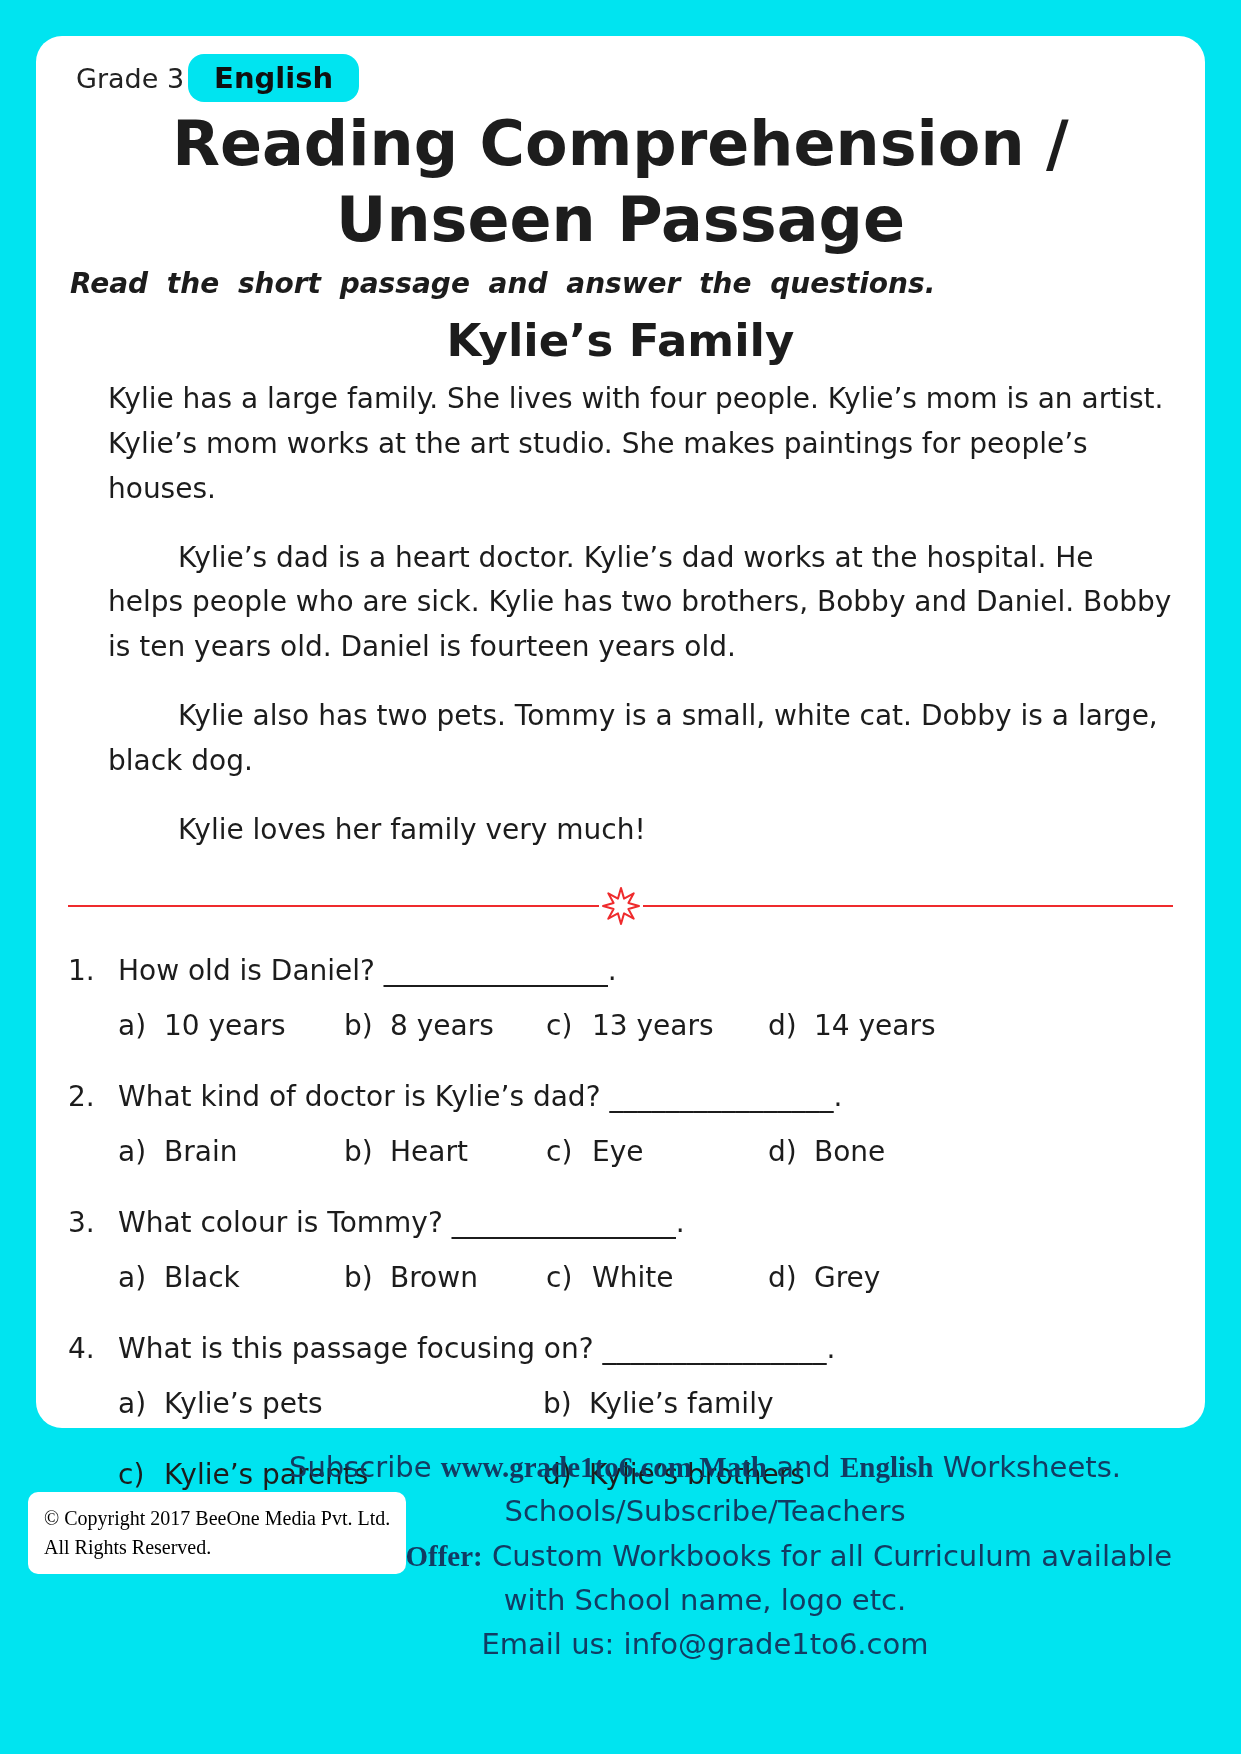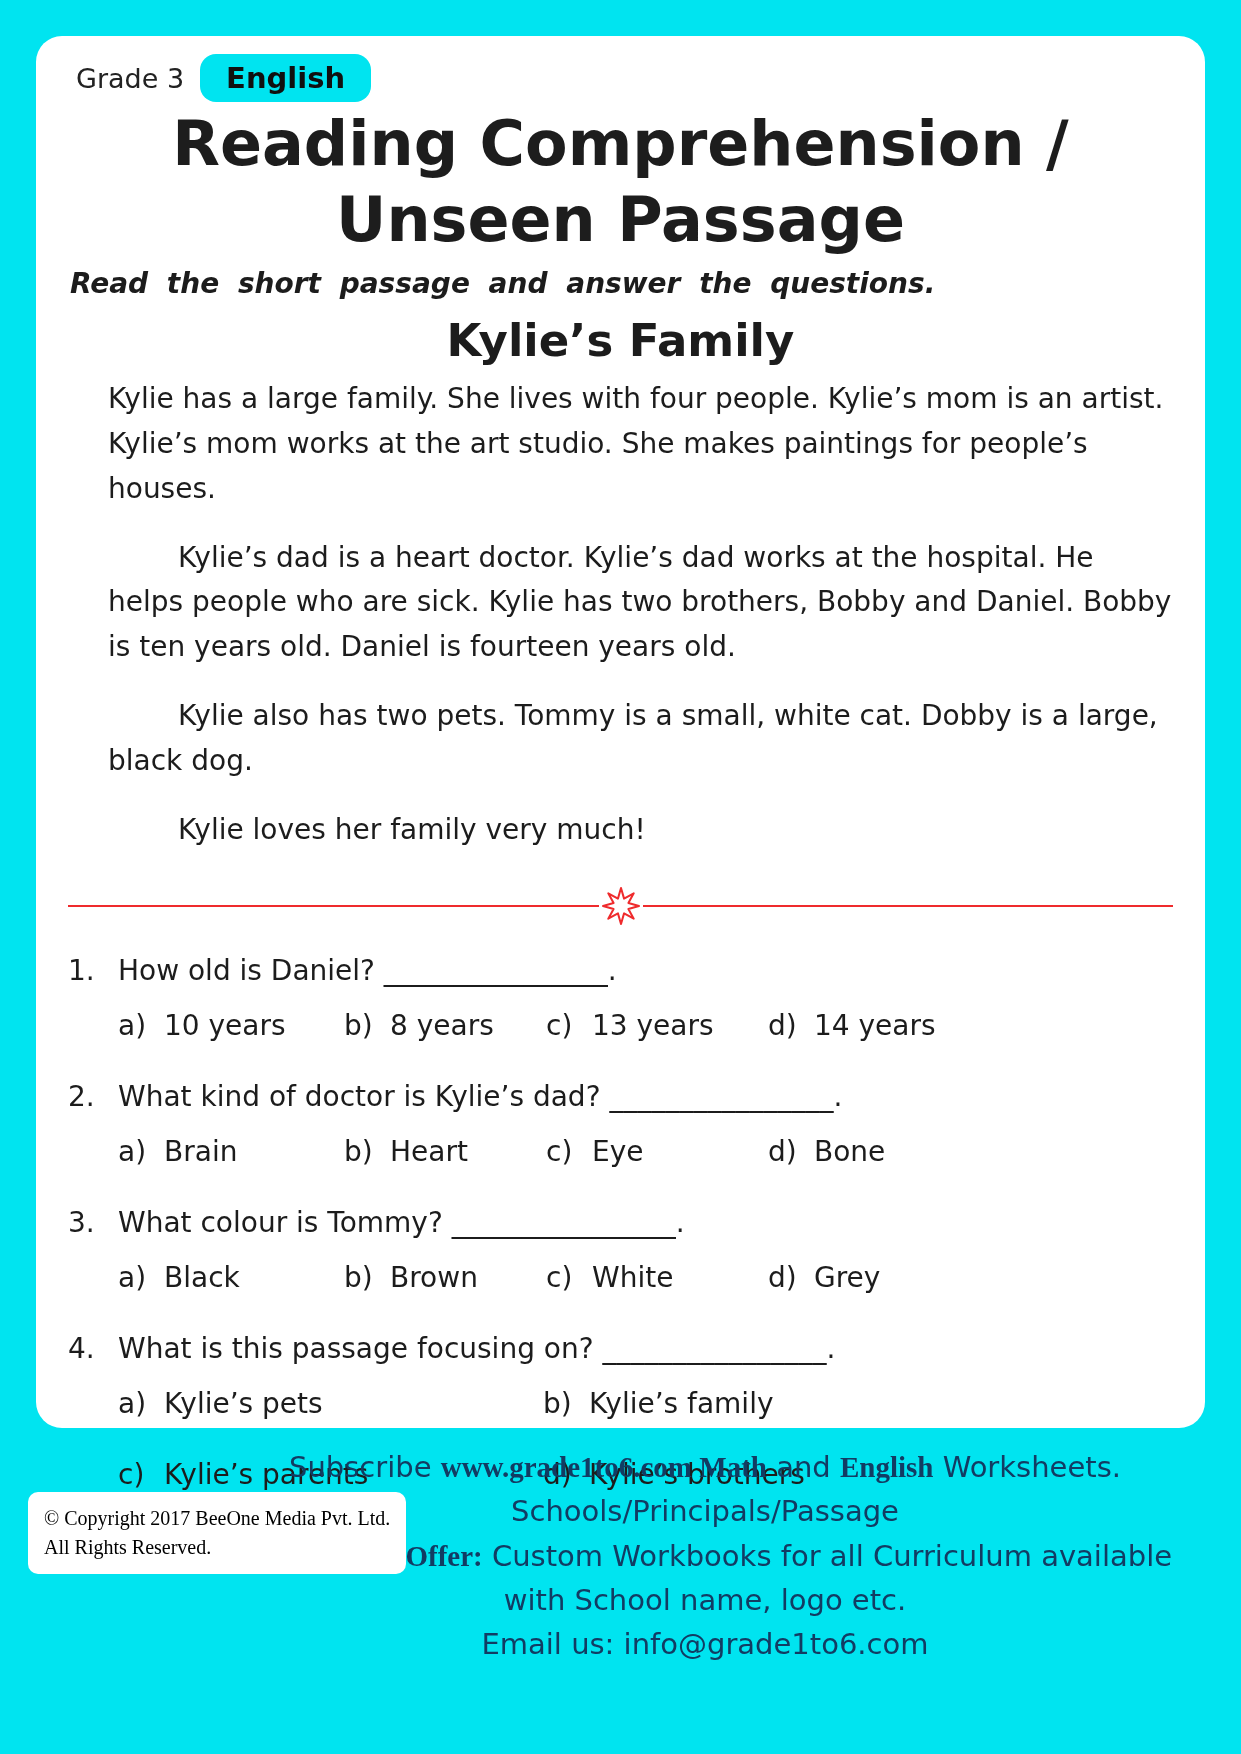--- a/index.html
+++ b/index.html
@@ -18,21 +18,21 @@
     position: absolute;
     left: 36px; top: 36px;
     width: 1169px; height: 1392px;
     background: #ffffff;
     border-radius: 26px;
     padding: 0 32px;
   }
   .grade-row {
     display: flex;
     align-items: center;
-    gap: 16px;
+    gap: 4px;
     padding-top: 18px;
     padding-left: 8px;
   }
   .grade-label { font-size: 27px; color: #222; }
   .subject-pill {
     background: #00E4F0;
     border-radius: 16px;
     padding: 7px 26px;
     font-size: 29px;
     font-weight: bold;
@@ -248,21 +248,21 @@
           </span>
       </div>
     </div>
 
   </div>
 
   <div class="footer-text">
     <div class="row">
       <span>Subscribe </span><span class="b">www.grade1to6.com Math</span><span> and </span><span class="b">English</span><span> Worksheets.</span>
     </div>
-    <div class="row">Schools/Principals/Passage</div>
+    <div class="row">Schools/Subscribe/Teachers</div>
     <div class="row">
       <span class="b">Special Price Offer:</span><span> Custom Workbooks for all Curriculum available</span>
     </div>
     <div class="row">with School name, logo etc.</div>
     <div class="row">Email us: info@grade1to6.com</div>
   </div>
 
   <div class="copyright-box">
     <div>© Copyright 2017 BeeOne Media Pvt. Ltd.</div>
     <div>All Rights Reserved.</div>

